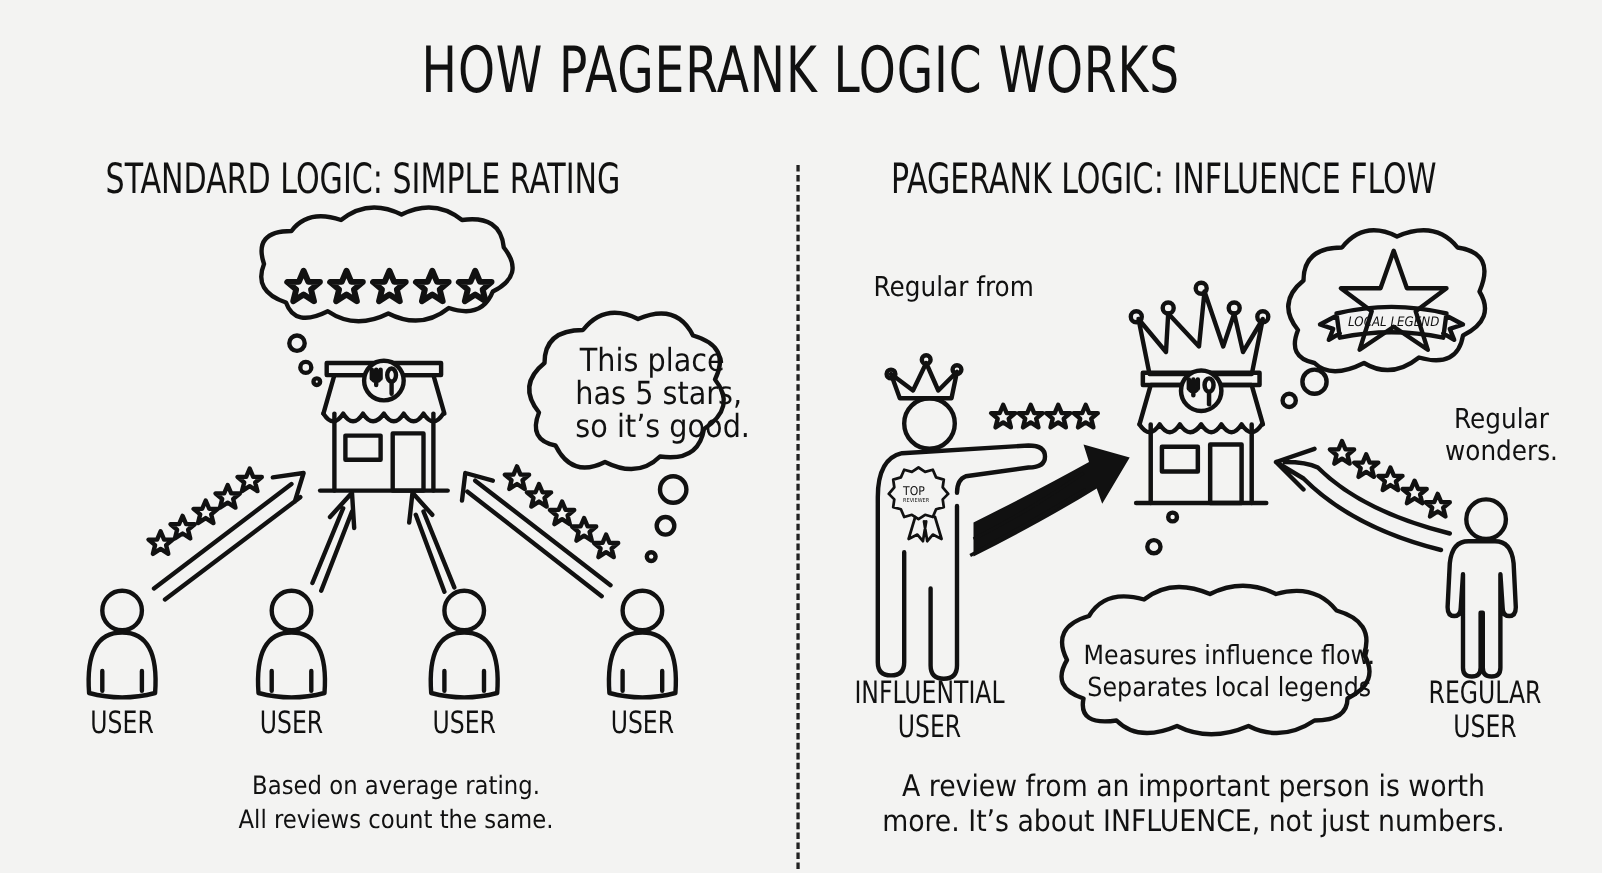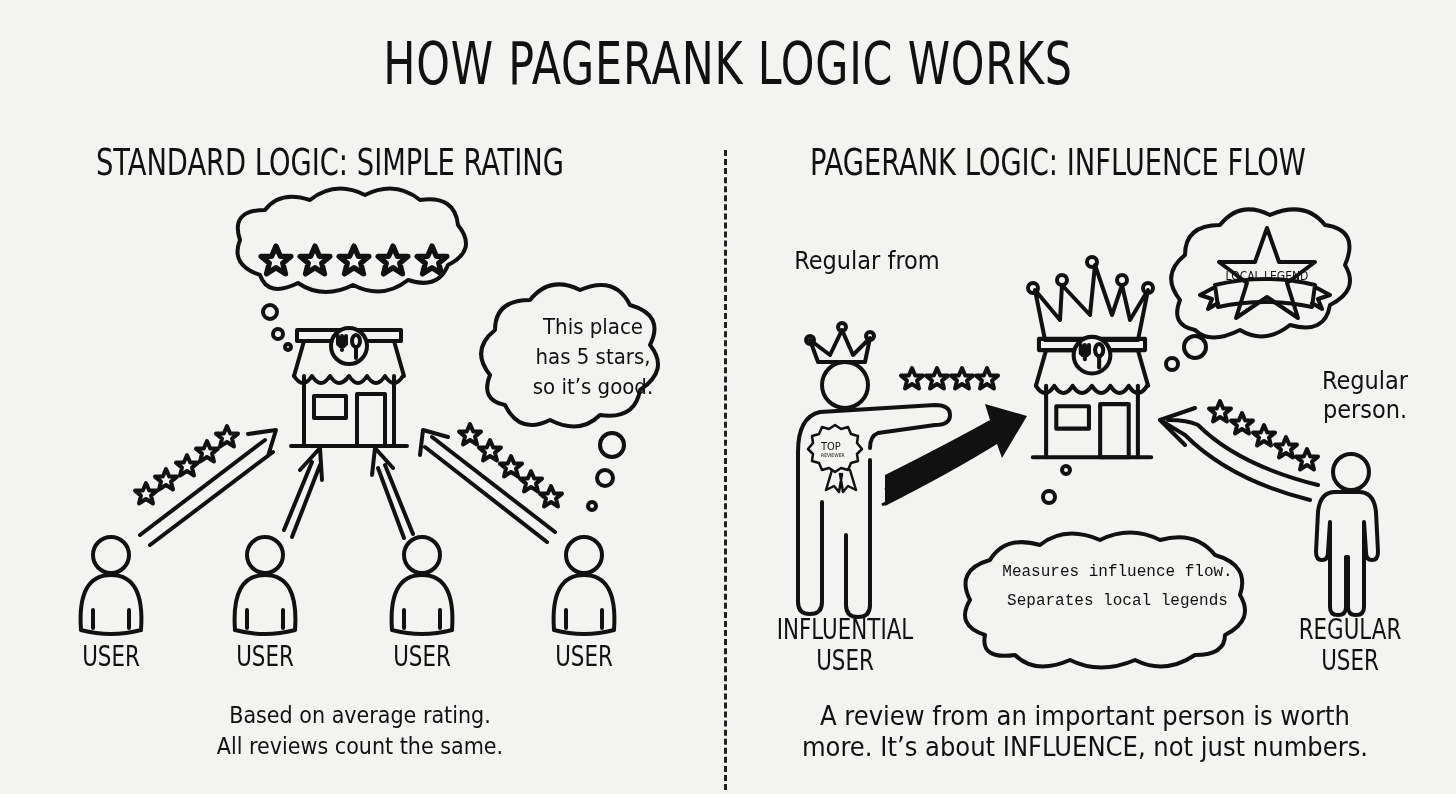--- a/index.html
+++ b/index.html
@@ -155,21 +155,21 @@
     <path d="M1335,492 q-15,0 -17,20 l-2,40 q0,8 6,8 q6,0 6,-8 l2,-30 v85 q0,8 8,8 q8,0 8,-8 v-50 h2 v50 q0,8 8,8 q8,0 8,-8 v-85 l2,30 q0,8 6,8 q6,0 6,-8 l-2,-40 q-2,-20 -17,-20 z"></path>
   </g>
   <path class="ic" d="M985,635 q-30,-10 -15,-35 q-15,-30 20,-40 q15,-25 50,-15 q25,-20 60,-5 q30,-15 60,0 q35,-10 55,15 q35,10 25,40 q15,25 -15,40 q0,20 -30,20 q-30,20 -60,5 q-35,15 -65,0 q-35,15 -55,-5 q-35,5 -30,-20 z"></path>
 </svg>
 
 <div class="abs title">HOW PAGERANK LOGIC WORKS</div>
 <div class="abs sub left">STANDARD LOGIC: SIMPLE RATING</div>
 <div class="abs sub right">PAGERANK LOGIC: INFLUENCE FLOW</div>
 <div class="abs divider"></div>
 
-<div class="abs txt" style="left:523px;top:312px;width:140px;font-size:22px;line-height:30px;">
+<div class="abs txt" style="left:523px;top:312px;width:140px;font-size:29px;line-height:30px;">
   <div>This place</div>
   <div>has 5 stars,</div>
   <div>so it’s good.</div>
 </div>
 
 <div class="abs label" style="left:66px;top:640px;width:90px;">USER</div>
 <div class="abs label" style="left:220px;top:640px;width:90px;">USER</div>
 <div class="abs label" style="left:377px;top:640px;width:90px;">USER</div>
 <div class="abs label" style="left:539px;top:640px;width:90px;">USER</div>
 
@@ -180,28 +180,28 @@
 
 <div class="abs txt" style="left:762px;top:246px;width:210px;font-size:25px;line-height:30px;">
   <div>Regular from</div>
 </div>
 
 <div class="abs" style="left:821px;top:442px;width:30px;font-size:11px;line-height:10px;">
   <div>TOP</div>
   <div style="font-size:5px;line-height:6px;">REVIEWER</div>
 </div>
 
-<div class="abs" style="left:1222px;top:269px;width:90px;text-align:center;font-size:12px;">LOCAL LEGEND</div>
+<div class="abs" style="left:1222px;top:285px;width:90px;text-align:center;font-size:12px;font-style:italic;">LOCAL LEGEND</div>
 
 <div class="abs txt" style="left:1300px;top:366px;width:130px;font-size:25px;line-height:29px;">
   <div>Regular</div>
-  <div>person.</div>
-</div>
-
-<div class="abs txt" style="left:975px;top:558px;width:285px;font-size:16px;line-height:29px;font-family:Liberation Mono, monospace;">
+  <div>wonders.</div>
+</div>
+
+<div class="abs txt" style="left:975px;top:582px;width:285px;font-size:24px;line-height:29px;">
   <div>Measures influence flow.</div>
   <div>Separates local legends</div>
 </div>
 
 <div class="abs label" style="left:760px;top:614px;width:170px;line-height:31px;">
   <div>INFLUENTIAL</div>
   <div>USER</div>
 </div>
 <div class="abs label" style="left:1285px;top:614px;width:130px;line-height:31px;">
   <div>REGULAR</div>

